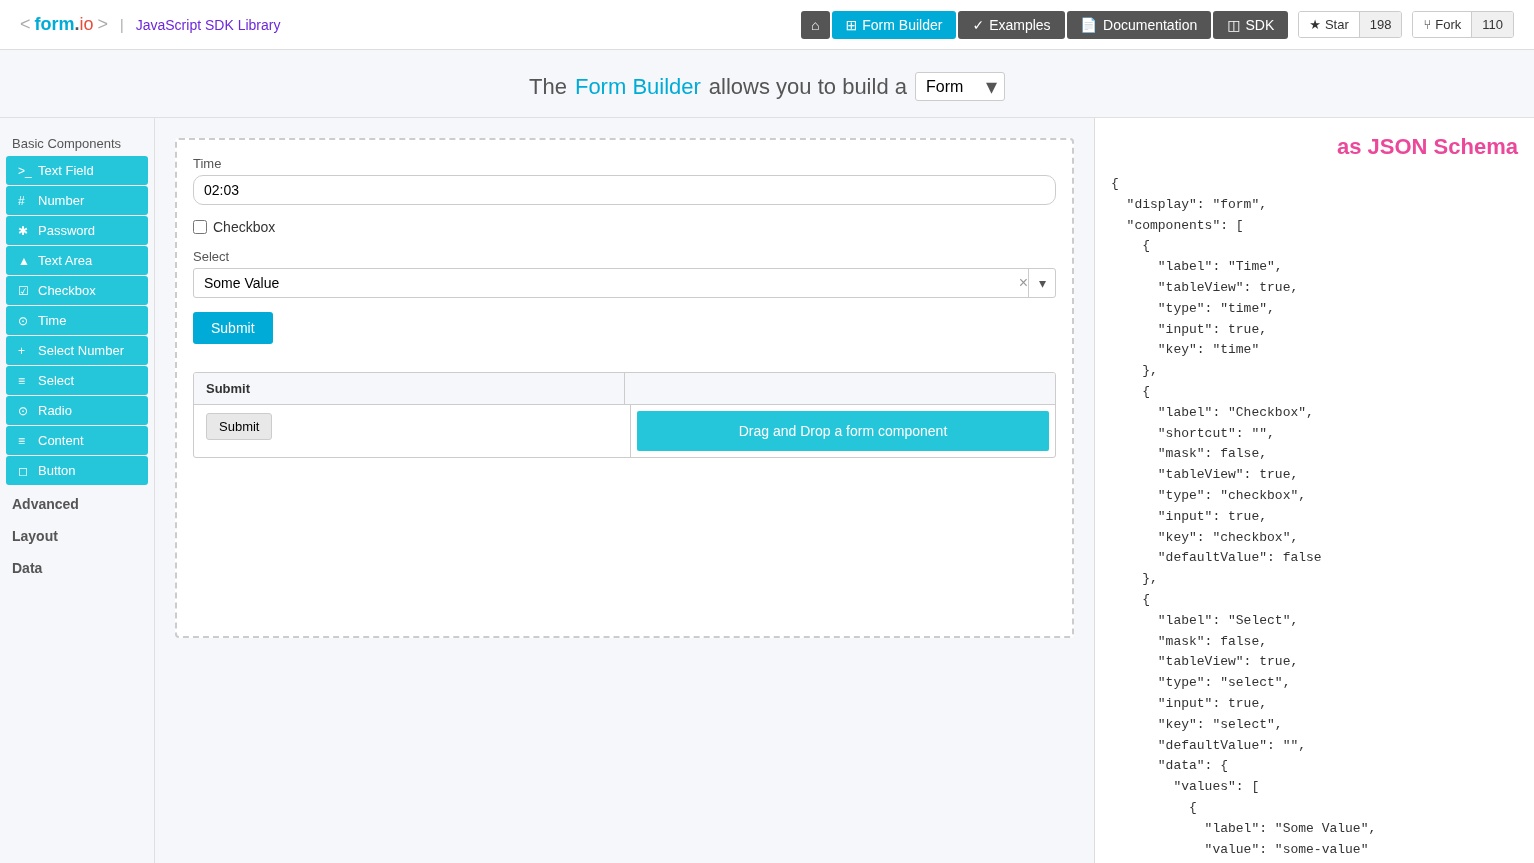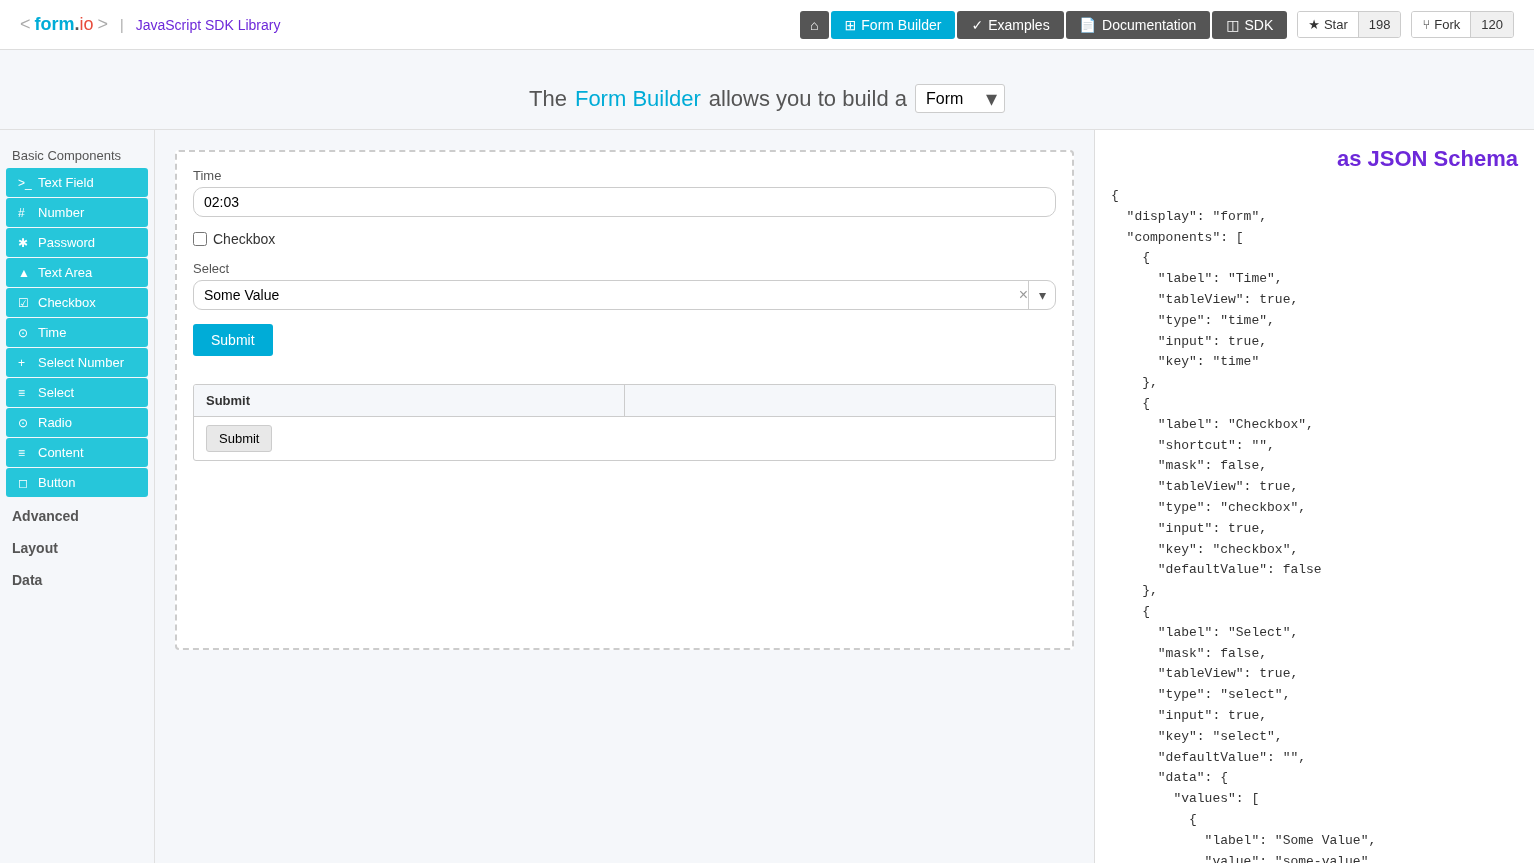--- a/index.html
+++ b/index.html
@@ -11,21 +11,21 @@
     .logo-bracket { color: #aaa; font-size: 18px; }
     .logo-sep { color: #aaa; margin: 0 8px; }
     .logo-subtitle { color: #6d28d9; font-size: 14px; }
     .nav { display: flex; align-items: center; margin-left: auto; gap: 2px; }
     .nav-home { background: #555; color: #fff; border: none; padding: 6px 10px; border-radius: 3px; cursor: pointer; font-size: 14px; }
     .nav-btn { background: #555; color: #fff; border: none; padding: 6px 14px; border-radius: 3px; cursor: pointer; font-size: 14px; display: flex; align-items: center; gap: 5px; }
     .nav-btn.active { background: #00acd7; }
     .github-btn { display: flex; align-items: center; border: 1px solid #ccc; border-radius: 3px; overflow: hidden; margin-left: 8px; }
     .github-btn-main { background: #fff; color: #333; border: none; padding: 5px 10px; cursor: pointer; font-size: 13px; display: flex; align-items: center; gap: 4px; }
     .github-btn-count { background: #f0f0f0; border-left: 1px solid #ccc; padding: 5px 10px; font-size: 13px; color: #333; }
-    .intro-text { font-size: 22px; color: #555; display: flex; align-items: center; gap: 8px; justify-content: center; margin-top: 12px; }
+    .intro-text { font-size: 22px; color: #555; display: flex; align-items: center; gap: 8px; justify-content: center; }
     .intro-highlight { color: #00acd7; }
     .form-select-wrapper { display: inline-block; position: relative; }
     .form-select { border: 1px solid #ccc; border-radius: 3px; padding: 5px 28px 5px 10px; font-size: 16px; appearance: none; background: #fff; cursor: pointer; }
     .form-select-arrow { position: absolute; right: 8px; top: 50%; transform: translateY(-50%); pointer-events: none; color: #555; }
 
     
     .sidebar { width: 155px; min-width: 155px; background: #f5f7fa; padding: 10px 0; border-right: 1px solid #e0e0e0; }
     .sidebar-section-title { font-size: 13px; font-weight: 400; color: #555; padding: 8px 12px 4px; }
     .sidebar-item { display: flex; align-items: center; gap: 6px; padding: 7px 12px; cursor: pointer; color: #fff; background: #26c6da; margin: 1px 6px; border-radius: 3px; font-size: 13px; }
     .sidebar-item-icon { font-size: 12px; min-width: 14px; }
@@ -37,40 +37,40 @@
 
     
     .form-group { margin-bottom: 14px; }
     .form-label { display: block; margin-bottom: 4px; font-size: 13px; color: #555; }
     .form-control { width: 100%; border: 1px solid #ccc; border-radius: 10px; padding: 6px 10px; font-size: 14px; }
 
     .checkbox-wrapper { display: flex; align-items: center; gap: 6px; margin-bottom: 14px; }
     .checkbox-wrapper input[type=checkbox] { width: 14px; height: 14px; }
 
     .select-wrapper { position: relative; width: 100%; }
-    .select-control { width: 100%; border: 1px solid #ccc; border-radius: 9px; padding: 6px 60px 6px 10px; font-size: 14px; appearance: none; background: #fff; }
+    .select-control { width: 100%; border: 1px solid #ccc; border-radius: 3px; padding: 6px 60px 6px 10px; font-size: 14px; appearance: none; background: #fff; }
     .select-clear { position: absolute; right: 28px; top: 50%; transform: translateY(-50%); color: #999; cursor: pointer; font-size: 16px; }
     .select-arrow-btn { position: absolute; right: 0; top: 0; bottom: 0; width: 28px; border-left: 1px solid #ccc; display: flex; align-items: center; justify-content: center; color: #555; cursor: pointer; }
 
     .submit-btn { background: #00acd7; color: #fff; border: none; border-radius: 3px; padding: 8px 18px; font-size: 14px; cursor: pointer; margin-bottom: 14px; }
 
     
     .data-grid { border: 1px solid #ccc; border-radius: 3px; margin-bottom: 14px; overflow: hidden; }
     .data-grid-header { display: flex; background: #f5f7fa; border-bottom: 1px solid #ccc; }
     .data-grid-th { padding: 8px 12px; font-weight: 600; font-size: 13px; border-right: 1px solid #ccc; flex: 1; }
     .data-grid-th:last-child { border-right: none; }
     .data-grid-body { display: flex; }
     .data-grid-td { padding: 8px 12px; flex: 1; border-right: 1px solid #ccc; }
     .data-grid-td:last-child { border-right: none; }
     .data-grid-submit-btn { background: #e8e8e8; border: 1px solid #ccc; border-radius: 3px; padding: 5px 12px; font-size: 13px; cursor: pointer; }
     .data-grid-drop { background: #26c6da; color: #fff; display: flex; align-items: center; justify-content: center; font-size: 14px; height: 100%; min-height: 40px; border-radius: 2px; }
 
     
     .json-panel { width: 440px; min-width: 440px; background: #fff; border-left: 1px solid #ddd; padding: 16px; overflow-y: auto; max-height: calc(100vh - 50px); }
-    .json-title { font-size: 22px; color: #6d28d9; margin-bottom: 14px; text-align: right; }
+    .json-title { font-size: 22px; color: #ec4899; margin-bottom: 14px; text-align: right; }
     .json-code { font-family: 'Courier New', monospace; font-size: 13px; color: #333; line-height: 1.6; white-space: pre; }
 
     
     .page-wrapper { display: flex; flex-direction: column; min-height: calc(100vh - 50px); }
     .top-intro { background: #f5f7fa; padding: 22px 0 16px; text-align: center; border-bottom: 1px solid #e0e0e0; }
     .main-row { display: flex; flex: 1; }
   </style>
 </head>
 <body>
 
@@ -107,21 +107,21 @@
         <span>★</span>
         <span>Star</span>
       </button>
       <span class="github-btn-count">198</span>
     </div>
     <div class="github-btn">
       <button class="github-btn-main">
         <span>⑂</span>
         <span>Fork</span>
       </button>
-      <span class="github-btn-count">120</span>
+      <span class="github-btn-count">110</span>
     </div>
   </nav>
 </header>
 
 <div class="page-wrapper">
 
   <div class="top-intro">
     <div class="intro-text">
       <span>The</span>
       <span class="intro-highlight">Form Builder</span>
@@ -220,20 +220,23 @@
 
         <div class="form-group">
           <div class="data-grid">
             <div class="data-grid-header">
               <div class="data-grid-th">Submit</div>
               <div class="data-grid-th"></div>
             </div>
             <div class="data-grid-body">
               <div class="data-grid-td">
                 <button class="data-grid-submit-btn">Submit</button>
+              </div>
+              <div class="data-grid-td" style="padding:6px;">
+                <div class="data-grid-drop">Drag and Drop a form component</div>
               </div>
             </div>
           </div>
         </div>
 
       </div>
     </main>
 
     <aside class="json-panel">
       <h2 class="json-title">as JSON Schema</h2>

